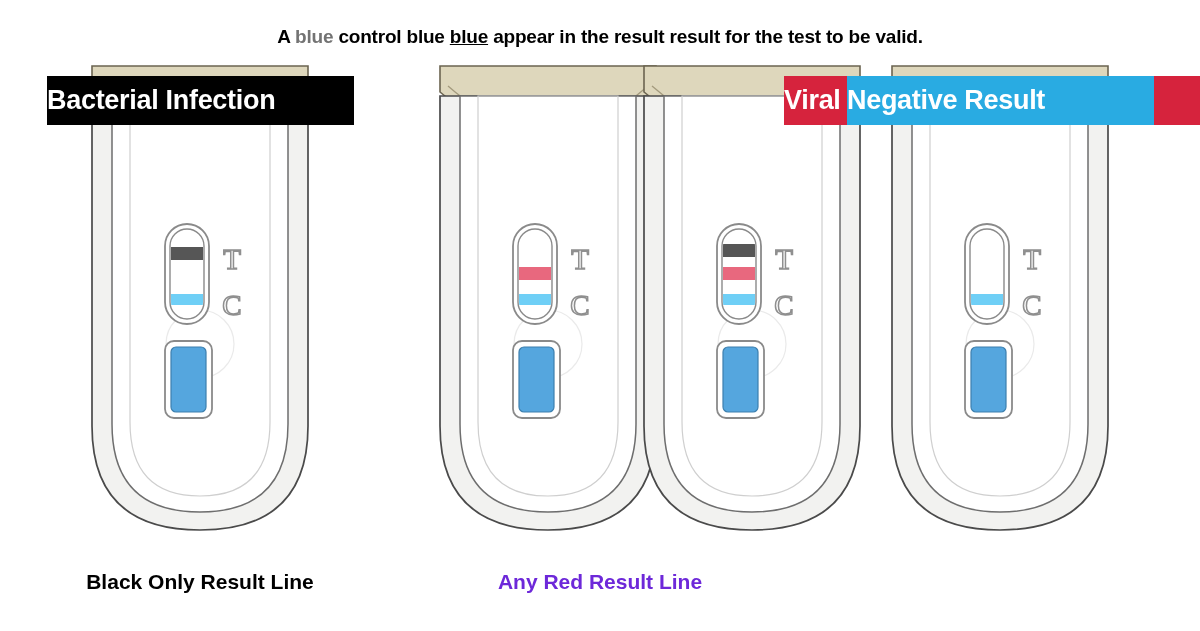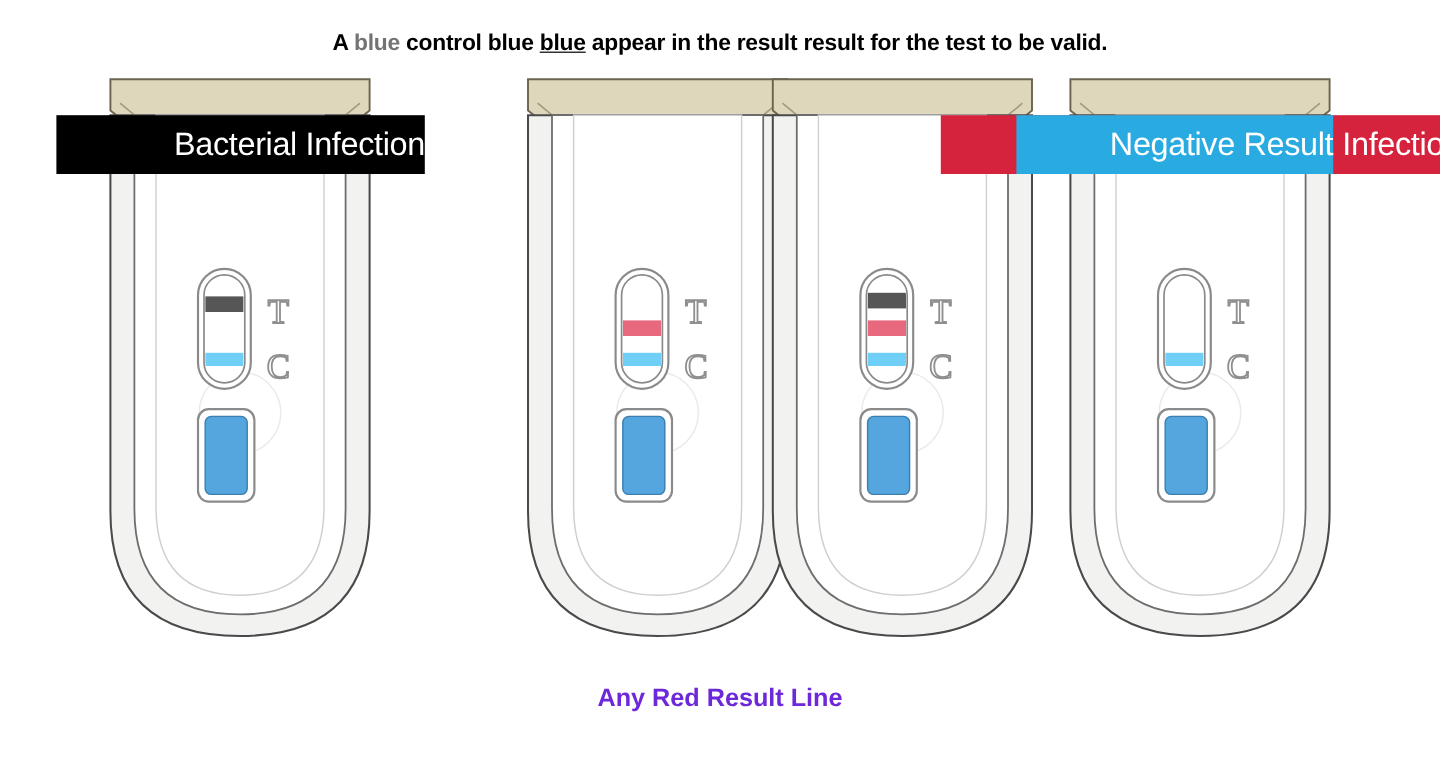--- a/index.html
+++ b/index.html
@@ -30,32 +30,31 @@
   #panel-bacterial{ left:0;   width:400px; }
   #panel-viral{     left:400px; width:400px; }
   #panel-negative{  left:800px; width:400px; }
 
   .panel-header{
     position:absolute;
     top:76px;
     height:49px;
     display:flex;
     align-items:center;
-    justify-content:flex-end;
+    justify-content:flex-start;
     color:#ffffff;
     font-size:27px;
-    font-weight:normal;
+    font-weight:bold;
     letter-spacing:-0.3px;
     white-space:nowrap;
     z-index:40;
-    margin-top:20px;
   }
   #hdr-bacterial{ left:47px;  width:307px; background:#000000; }
   #hdr-viral{     left:384px; width:434px; background:#D6233D; }
-  #hdr-negative{  left:47px;  width:264px; background:#29ABE2; }
+  #hdr-negative{  left:47px;  width:307px; background:#29ABE2; }
 
   .panel-caption{
     position:absolute;
     top:570px;
     width:100%;
     text-align:center;
     font-size:21px;
     font-weight:bold;
     white-space:nowrap;
   }
@@ -124,20 +123,23 @@
       <text x="146" y="143" font-family="Liberation Serif, serif" font-size="29" fill="none" stroke="#8f8f8f" stroke-width="1.5" text-anchor="middle">T</text>
       <text x="146" y="189" font-family="Liberation Serif, serif" font-size="29" fill="none" stroke="#8f8f8f" stroke-width="1.5" text-anchor="middle">C</text>
 
       <g>
         <rect x="79" y="215" width="47" height="77" rx="9" ry="9" fill="#FFFFFF" stroke="#8a8a8a" stroke-width="1.8"></rect>
         <rect x="85" y="221" width="35" height="65" rx="5" ry="5" fill="#55A6DE" stroke="#3c7fae" stroke-width="1.2"></rect>
       </g>
     </svg>
   </div>
 
+  <div class="panel-caption" id="cap-bacterial">
+    <span>Black Only Result Line</span>
+  </div>
 </div>
 
 <div class="panel" id="panel-viral">
 
   <div class="panel-header" id="hdr-viral">
     <span>Viral Infection</span>
   </div>
 
   <div class="device" id="device-2">
     <svg viewBox="0 0 228 410" xmlns="http://www.w3.org/2000/svg">

